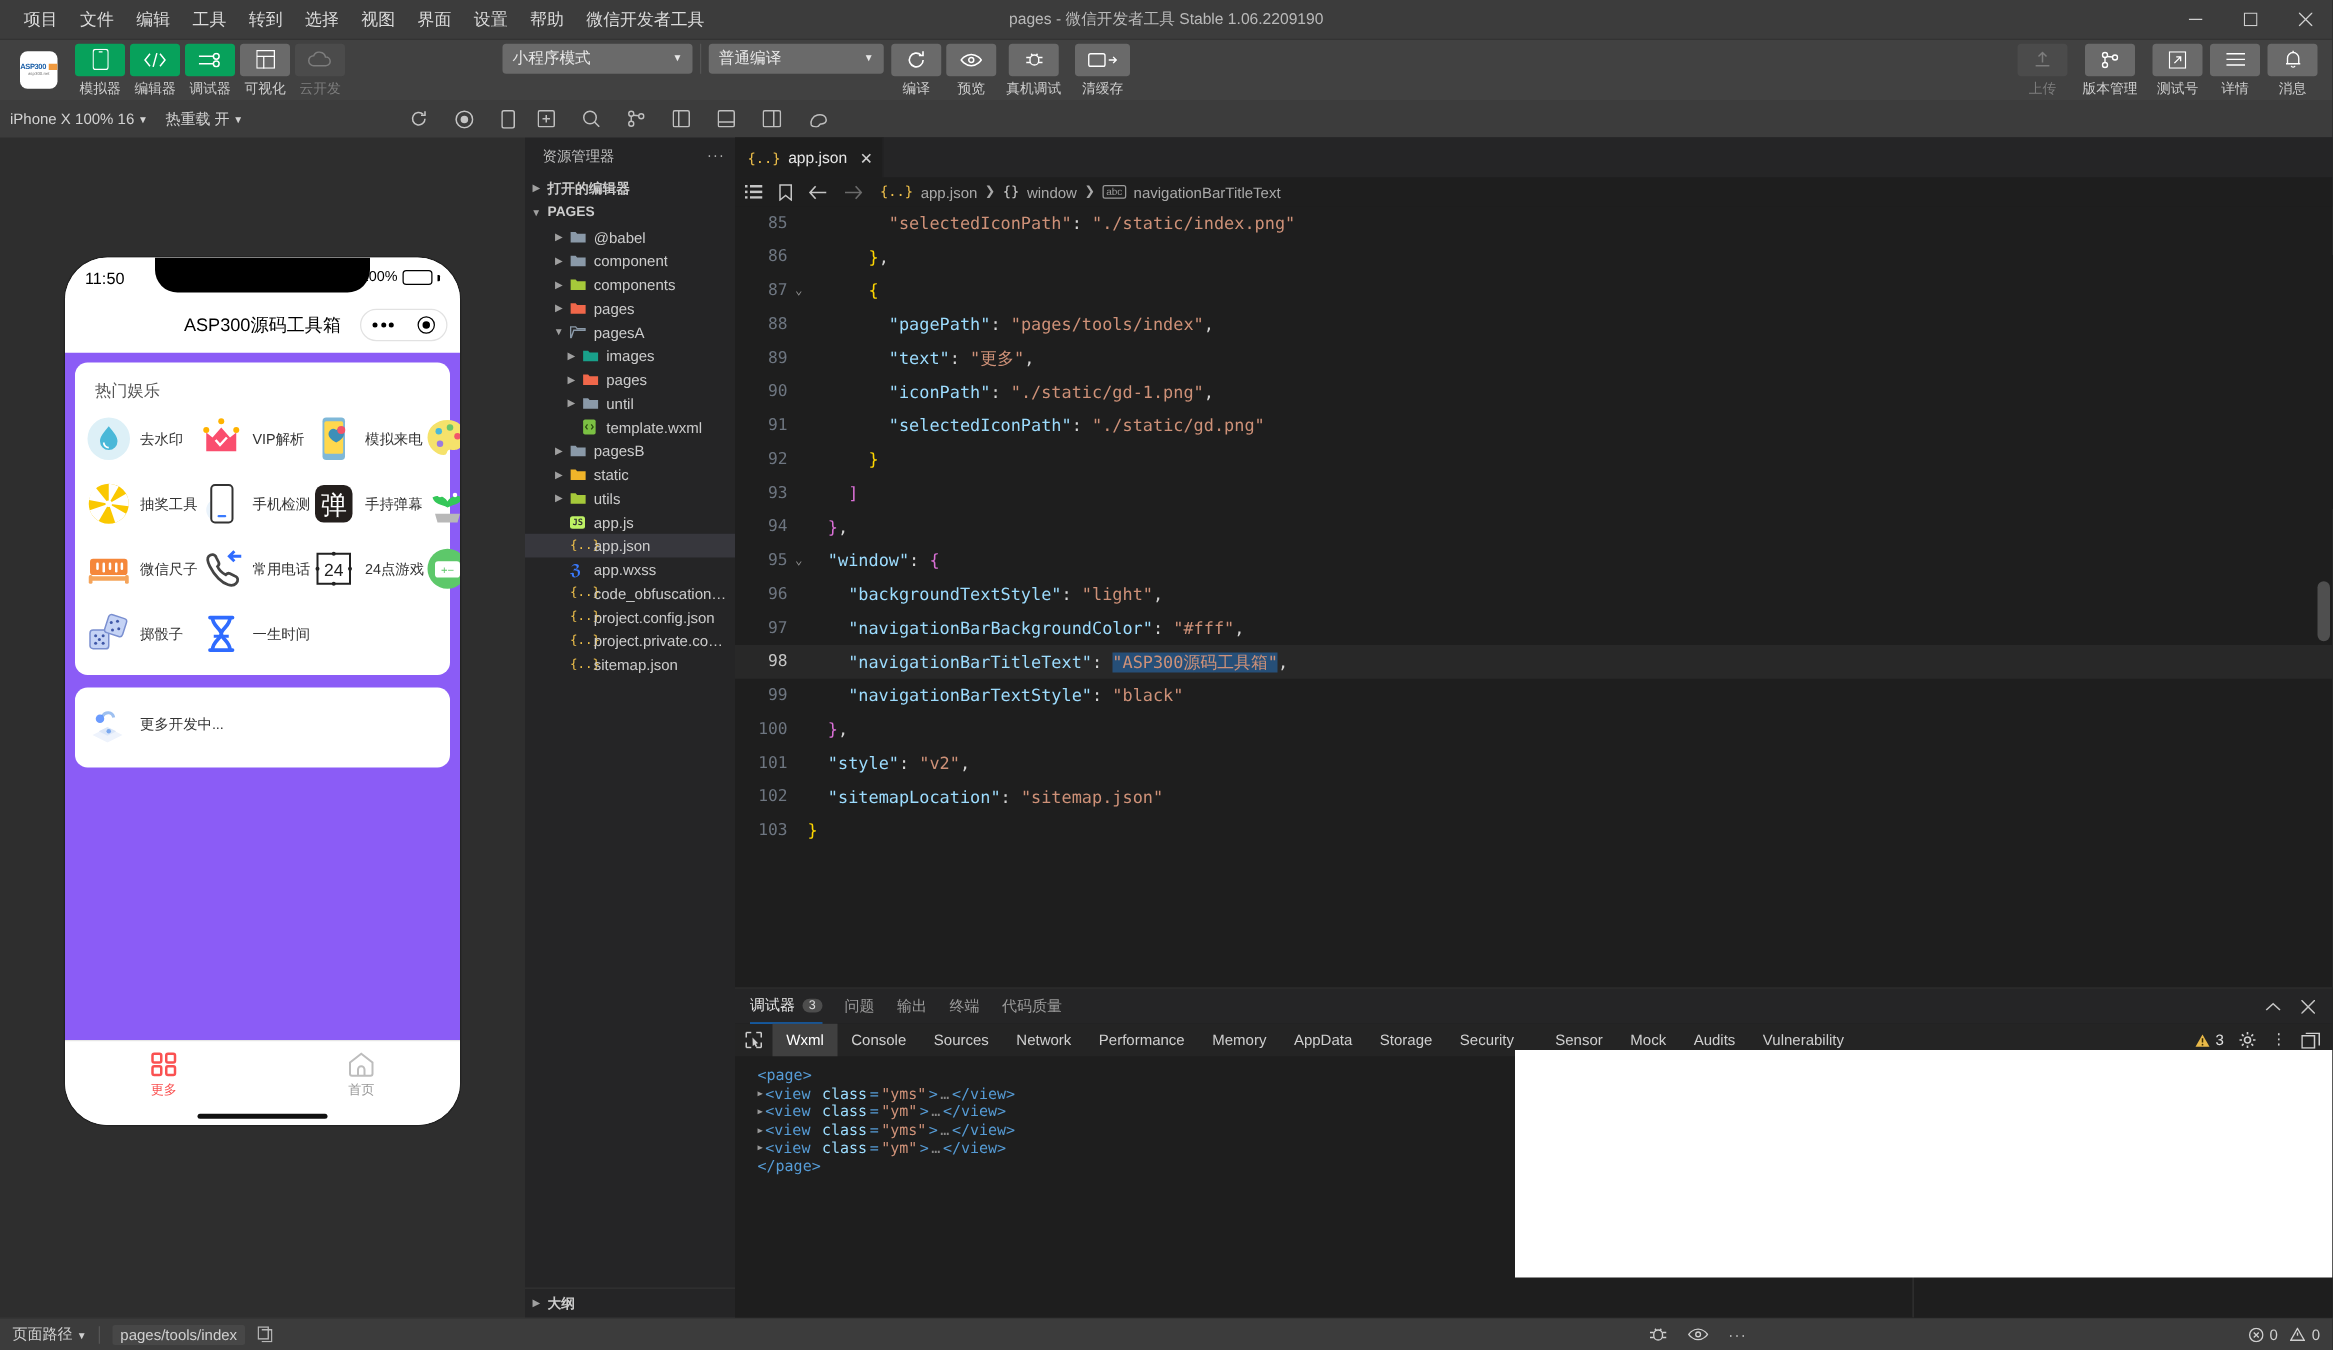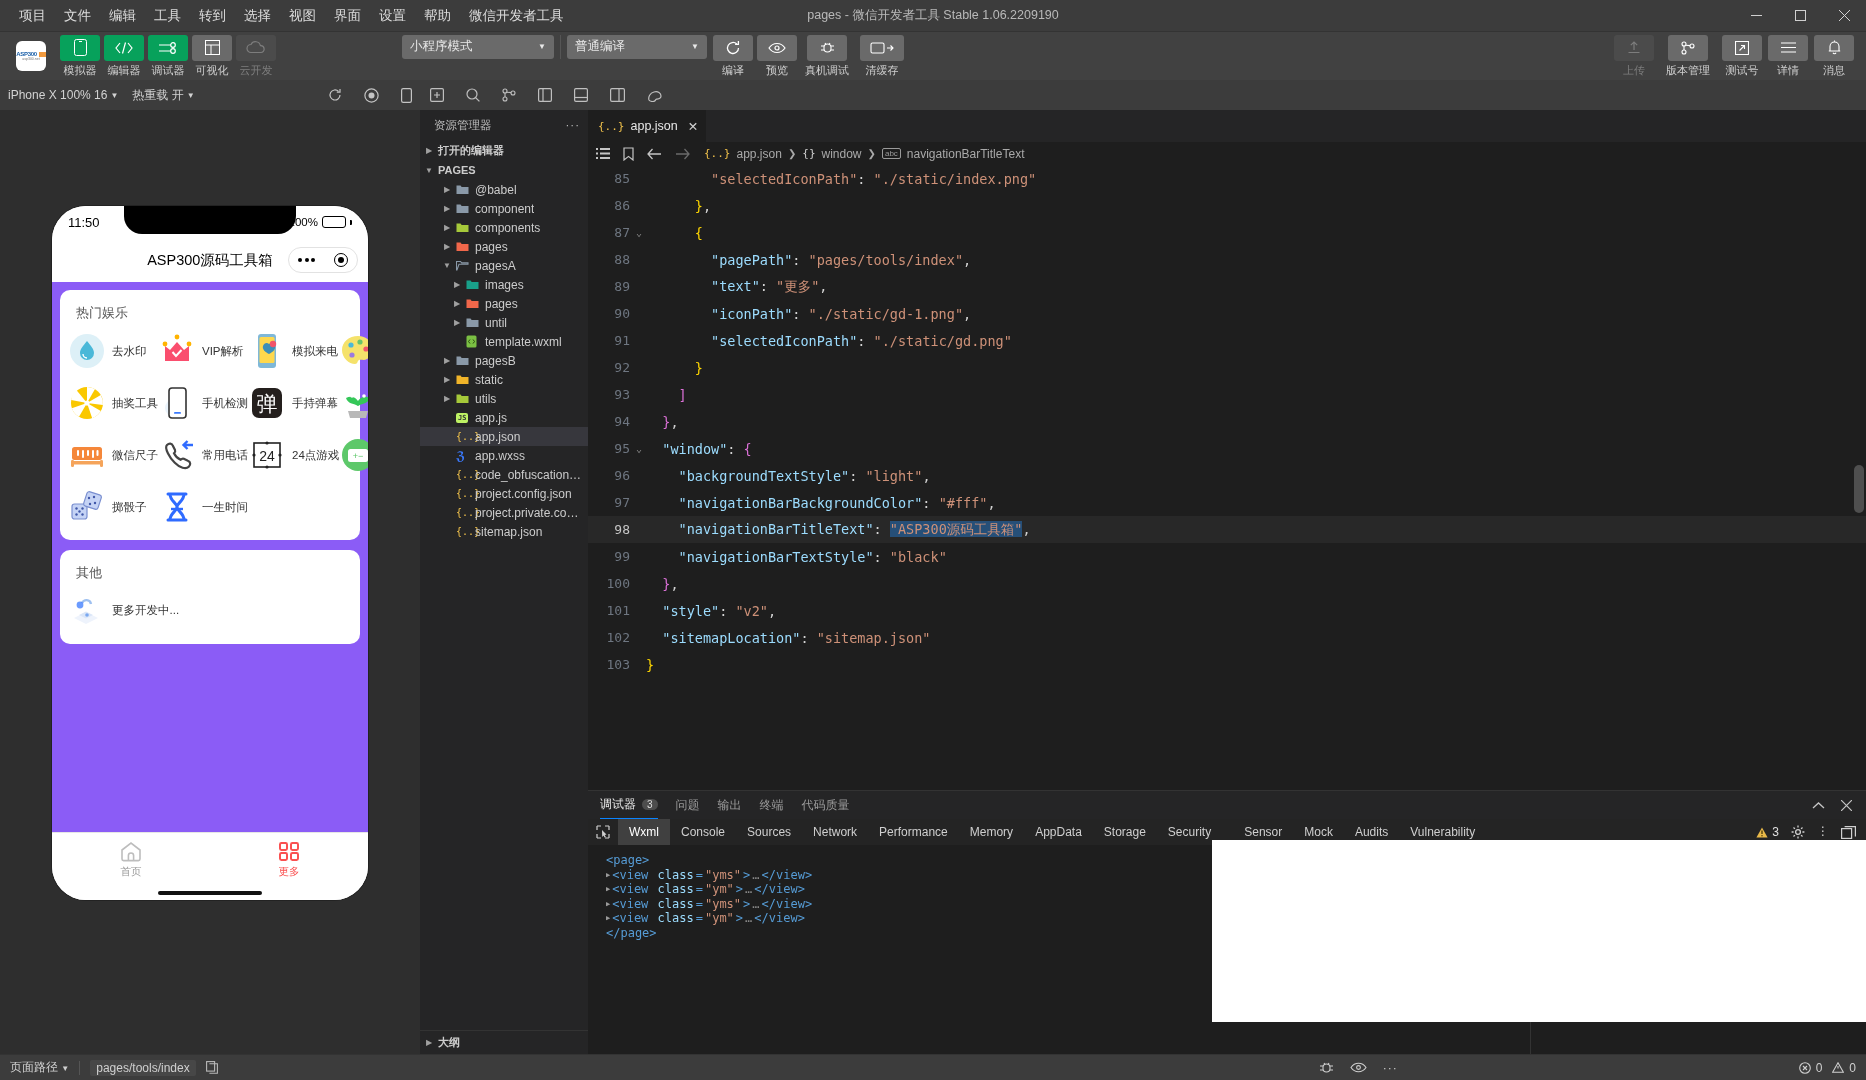--- a/index.html
+++ b/index.html
@@ -658,61 +658,60 @@
                       <path d="M13 21h12" stroke="#2f6bff" stroke-width="2.4"></path>
                     </svg>
                 </div>
                 <div class="cell-lbl">一生时间</div>
               </div>
 
             </div>
           </div>
 
           <div class="card">
-            <div class="card-title">其他</div>
             <div class="grid">
               <div class="cell">
                 <div class="cell-ico">
                   <svg width="38" height="38" viewBox="0 0 38 38">
                       <path d="M6 26l12-6 12 6-12 6z" fill="#eef3fc"></path>
                       <path d="M11 23l7-3.5 7 3.5-7 3.5z" fill="#dbe6f8"></path>
                       <path d="M14 11c2-4 8-4 9 1" stroke="#9ec0f0" stroke-width="2.4" fill="none"></path>
                       <circle cx="12" cy="13" r="3.4" fill="#3a7afe" opacity=".75"></circle>
                       <circle cx="19" cy="23" r="1.8" fill="#7aa8ef"></circle>
                     </svg>
                 </div>
                 <div class="cell-lbl muted">更多开发中...</div>
               </div>
             </div>
           </div>
 
         </div>
 
         <div class="phone-tabbar">
-          <div class="tab">
-            <span>
-              <svg width="22" height="21" viewBox="0 0 22 21">
-                  <path d="M2 9l9-7 9 7v9a1.6 1.6 0 0 1-1.6 1.6H3.6A1.6 1.6 0 0 1 2 18z" fill="none" stroke="#bdbdbd" stroke-width="1.6"></path>
-                  <path d="M8.4 19.6v-5a2.6 2.6 0 0 1 5.2 0v5" fill="none" stroke="#bdbdbd" stroke-width="1.6"></path>
-                </svg>
-            </span>
-            <span class="tab-lbl" style="color:#999">首页</span>
-          </div>
           <div class="tab">
             <span>
               <svg width="22" height="21" viewBox="0 0 22 21">
                   <g fill="none" stroke="#fa5151" stroke-width="2">
                     <rect x="2" y="2" width="7" height="7" rx="1.4"></rect>
                     <rect x="13" y="2" width="7" height="7" rx="1.4"></rect>
                     <rect x="2" y="12" width="7" height="7" rx="1.4"></rect>
                     <rect x="13" y="12" width="7" height="7" rx="1.4"></rect>
                   </g>
                 </svg>
             </span>
             <span class="tab-lbl" style="color:#fa5151">更多</span>
+          </div>
+          <div class="tab">
+            <span>
+              <svg width="22" height="21" viewBox="0 0 22 21">
+                  <path d="M2 9l9-7 9 7v9a1.6 1.6 0 0 1-1.6 1.6H3.6A1.6 1.6 0 0 1 2 18z" fill="none" stroke="#bdbdbd" stroke-width="1.6"></path>
+                  <path d="M8.4 19.6v-5a2.6 2.6 0 0 1 5.2 0v5" fill="none" stroke="#bdbdbd" stroke-width="1.6"></path>
+                </svg>
+            </span>
+            <span class="tab-lbl" style="color:#999">首页</span>
           </div>
         </div>
         <div class="home-ind">
             <i></i>
           </div>
       </div>
     </div>
 
     <div class="explorer">
       <div class="exp-head">

